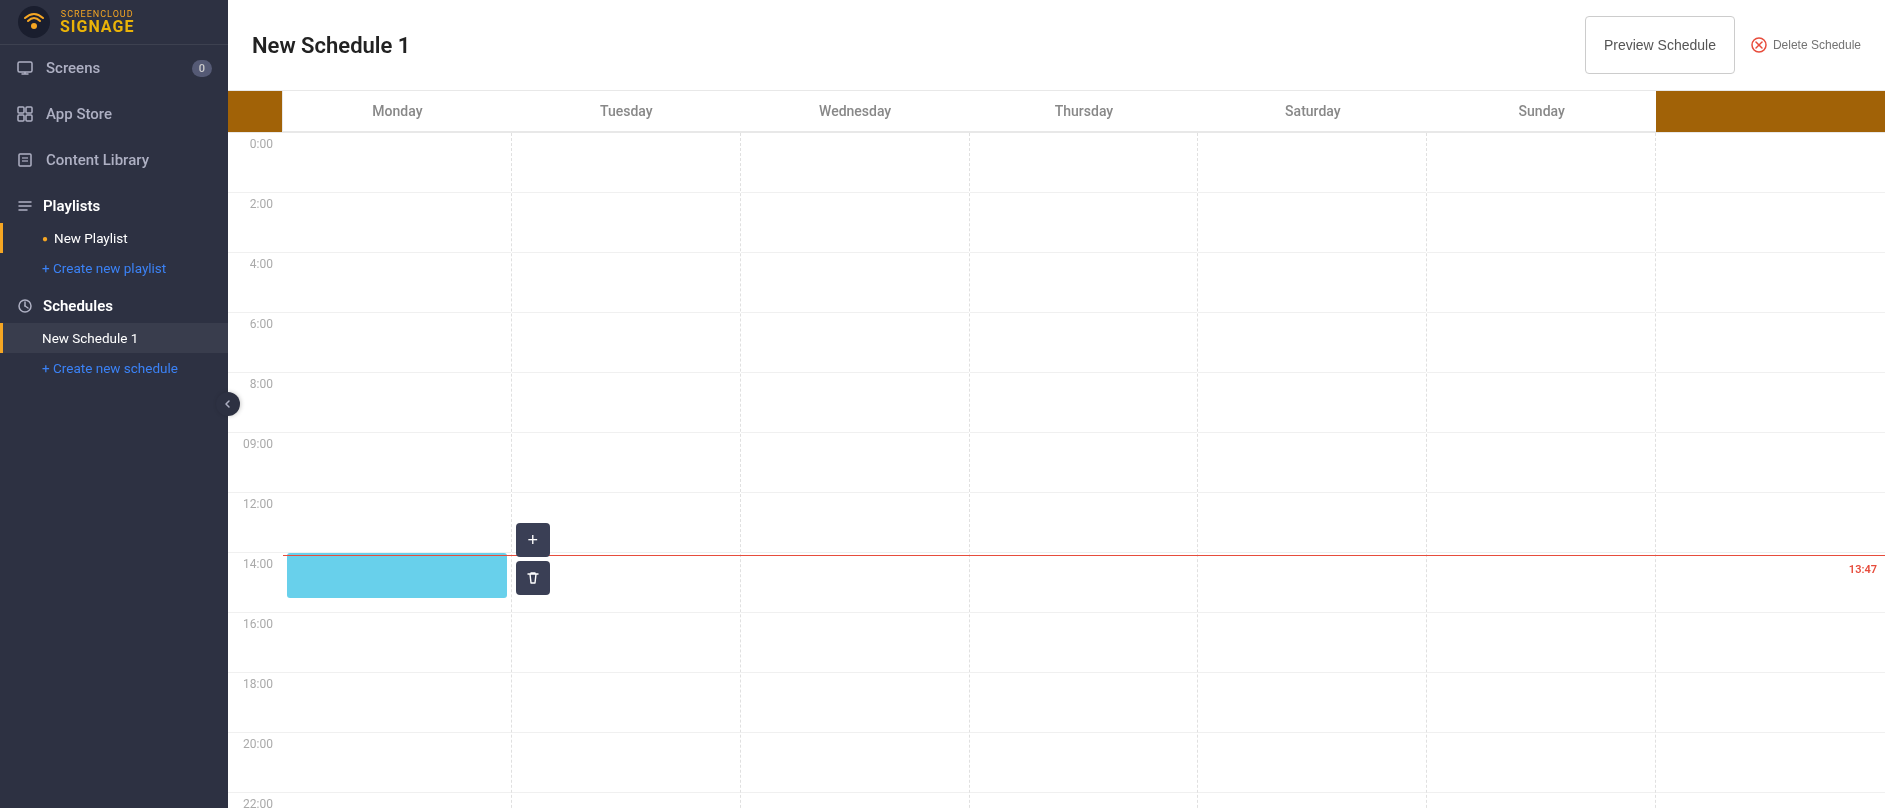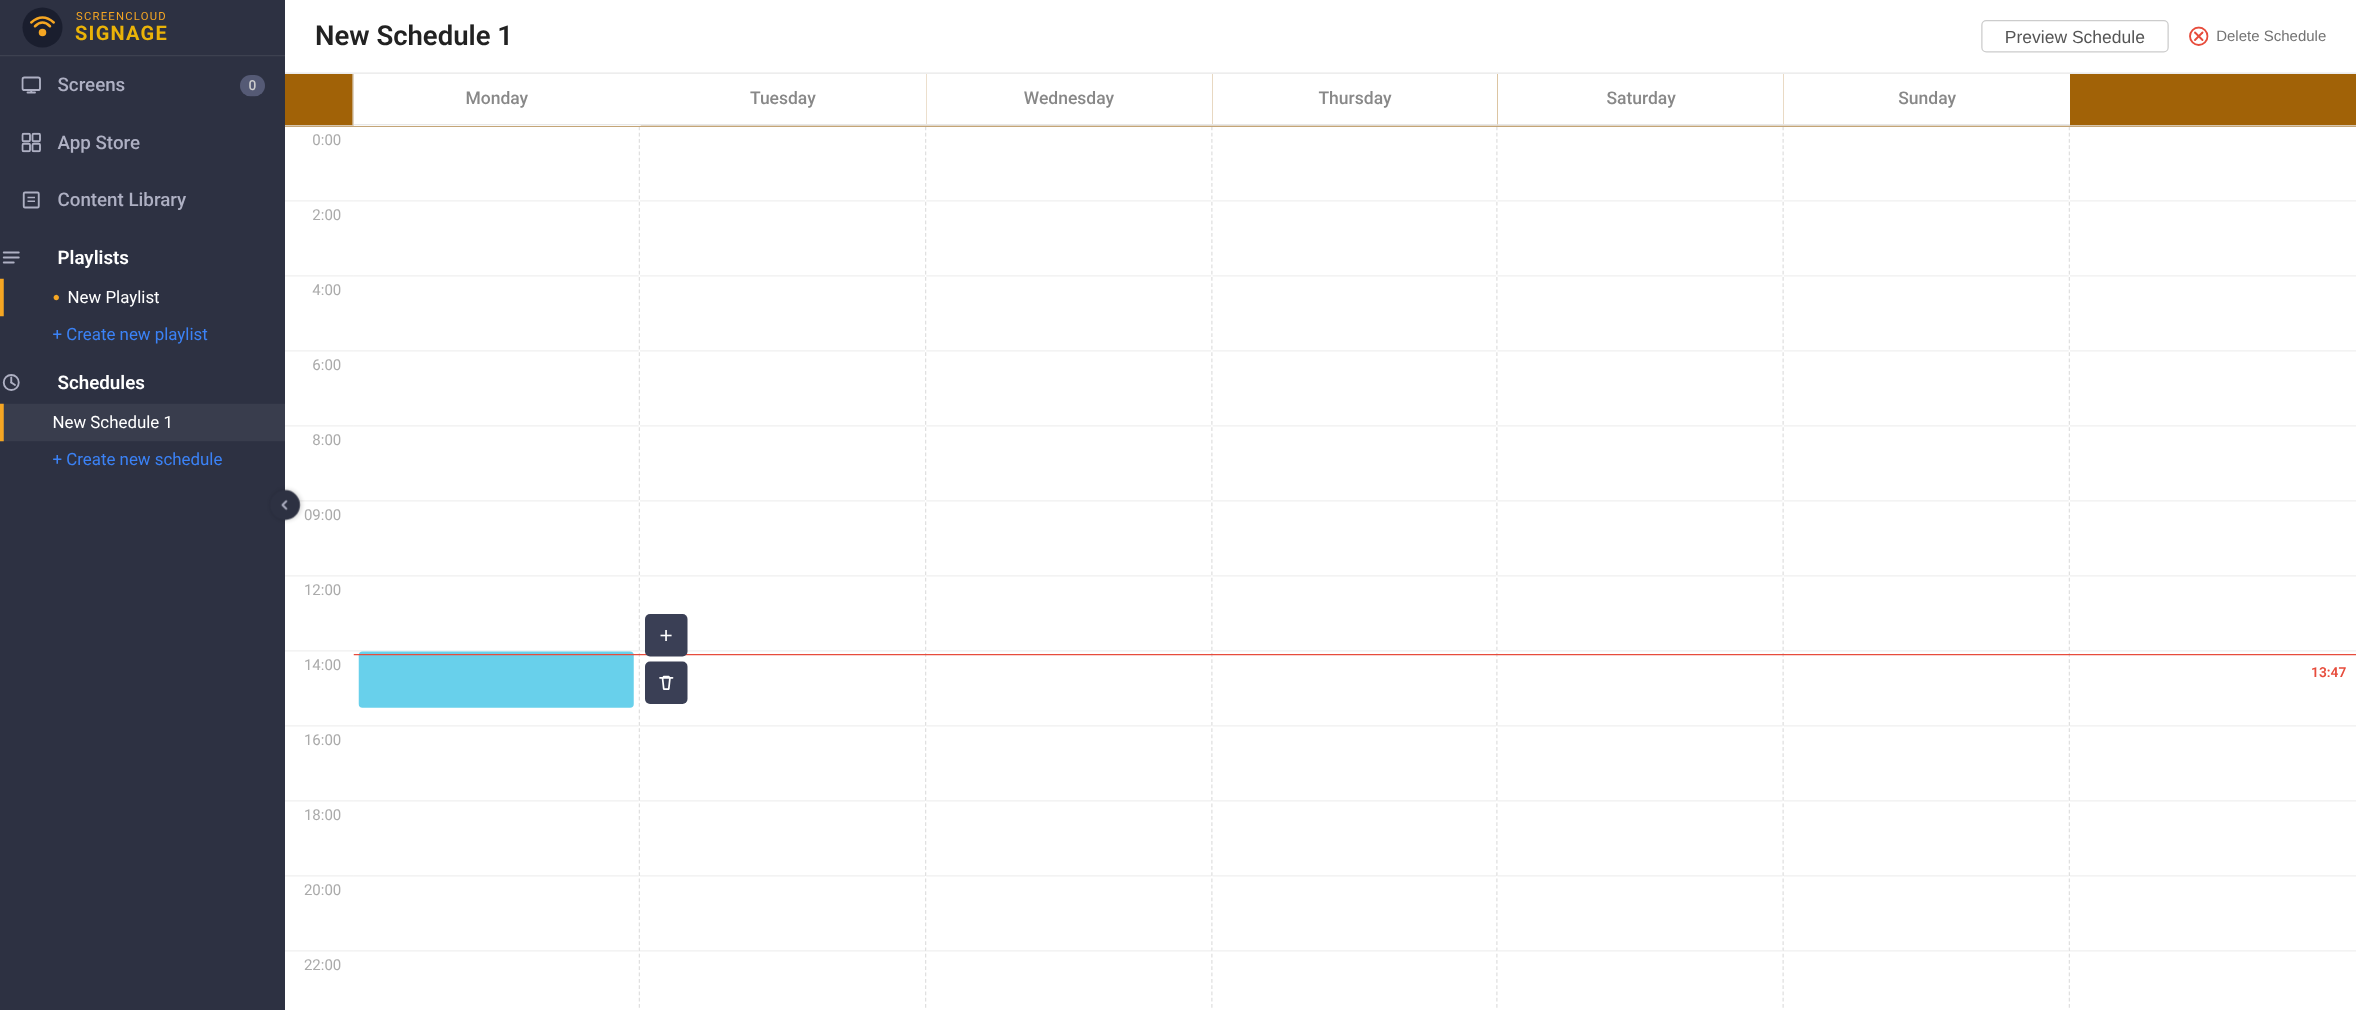--- a/index.html
+++ b/index.html
@@ -70,27 +70,27 @@
     .sidebar-nav-icon {
       width: 18px;
       height: 18px;
       display: flex;
       align-items: center;
       justify-content: center;
       color: #aeb0c3;
     }
 
     .sidebar-section-header {
-      padding: 14px 16px 8px 0;
+      padding: 14px 16px 8px 16px;
       color: #fff;
       font-size: 15px;
       font-weight: 600;
       display: flex;
       align-items: center;
-      gap: 28px;
+      gap: 9px;
     }
 
     .sidebar-sub-item {
       padding: 7px 16px 7px 42px;
       font-size: 13.5px;
       color: #3b82f6;
       cursor: pointer;
       display: flex;
       align-items: center;
       gap: 6px;
@@ -166,21 +166,21 @@
     }
     .header-actions {
       display: flex;
       align-items: center;
       gap: 16px;
     }
     .btn-preview {
       border: 1px solid #ccc;
       background: #fff;
       color: #555;
-      padding: 4px 18px;
+      padding: 20px 18px;
       border-radius: 4px;
       font-size: 14px;
       cursor: pointer;
       font-weight: 500;
     }
     .btn-delete {
       background: transparent;
       border: none;
       color: #737373;
       font-size: 12px;

